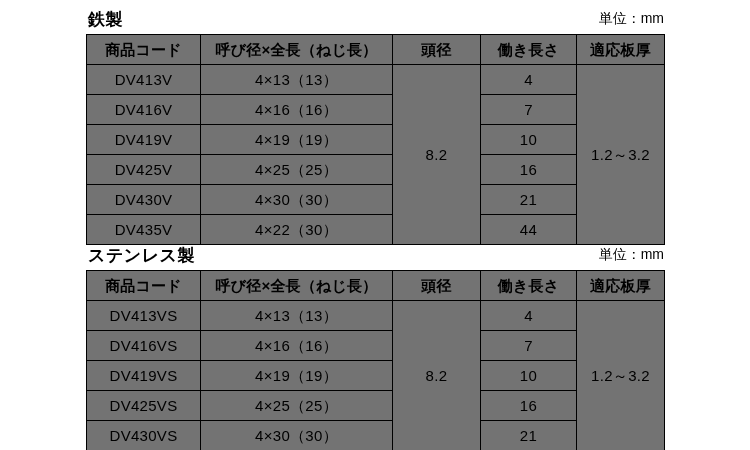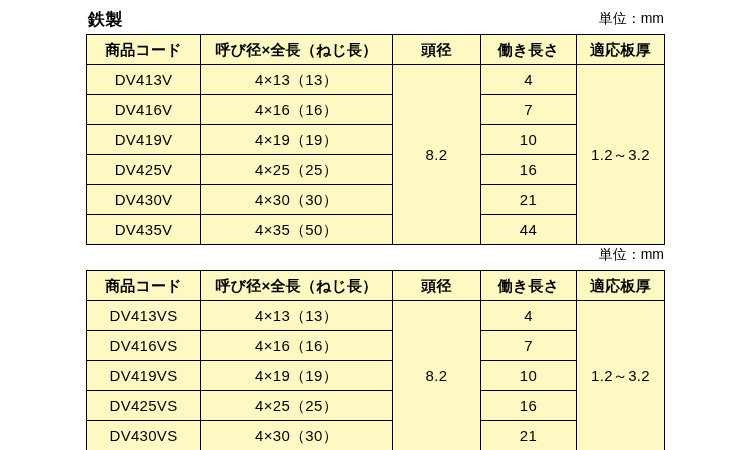--- a/index.html
+++ b/index.html
@@ -45,21 +45,21 @@
     top: 2px;
     font-size: 14px;
     font-weight: normal;
     white-space: nowrap;
   }
 
   table.spec {
     border-collapse: collapse;
     table-layout: fixed;
     width: 578px;
-    background: #fef9c3;
+    background: #737373;
   }
   table.spec th,
   table.spec td {
     border: 1px solid #000000;
     text-align: center;
     vertical-align: middle;
     font-size: 15px;
     padding: 0;
     height: 29px;
     line-height: 29px;
@@ -136,29 +136,30 @@
           <td>4×25（25）</td>
           <td>16</td>
         </tr>
         <tr>
           <td class="code-cell">DV430V</td>
           <td>4×30（30）</td>
           <td>21</td>
         </tr>
         <tr>
           <td class="code-cell">DV435V</td>
-          <td>4×35（50）</td>
+          <td>4×22（30）</td>
           <td>44</td>
         </tr>
       </tbody>
     </table>
   </div>
 
   <div class="block" id="block-stainless">
     <div class="block-head">
+      <div class="block-title">ステンレス製</div>
       <div class="unit">単位：mm</div>
     </div>
     <table class="spec">
       <colgroup>
         <col class="c-code">
           <col class="c-size">
           <col class="c-head">
           <col class="c-work">
           <col class="c-plate">
       </colgroup>

